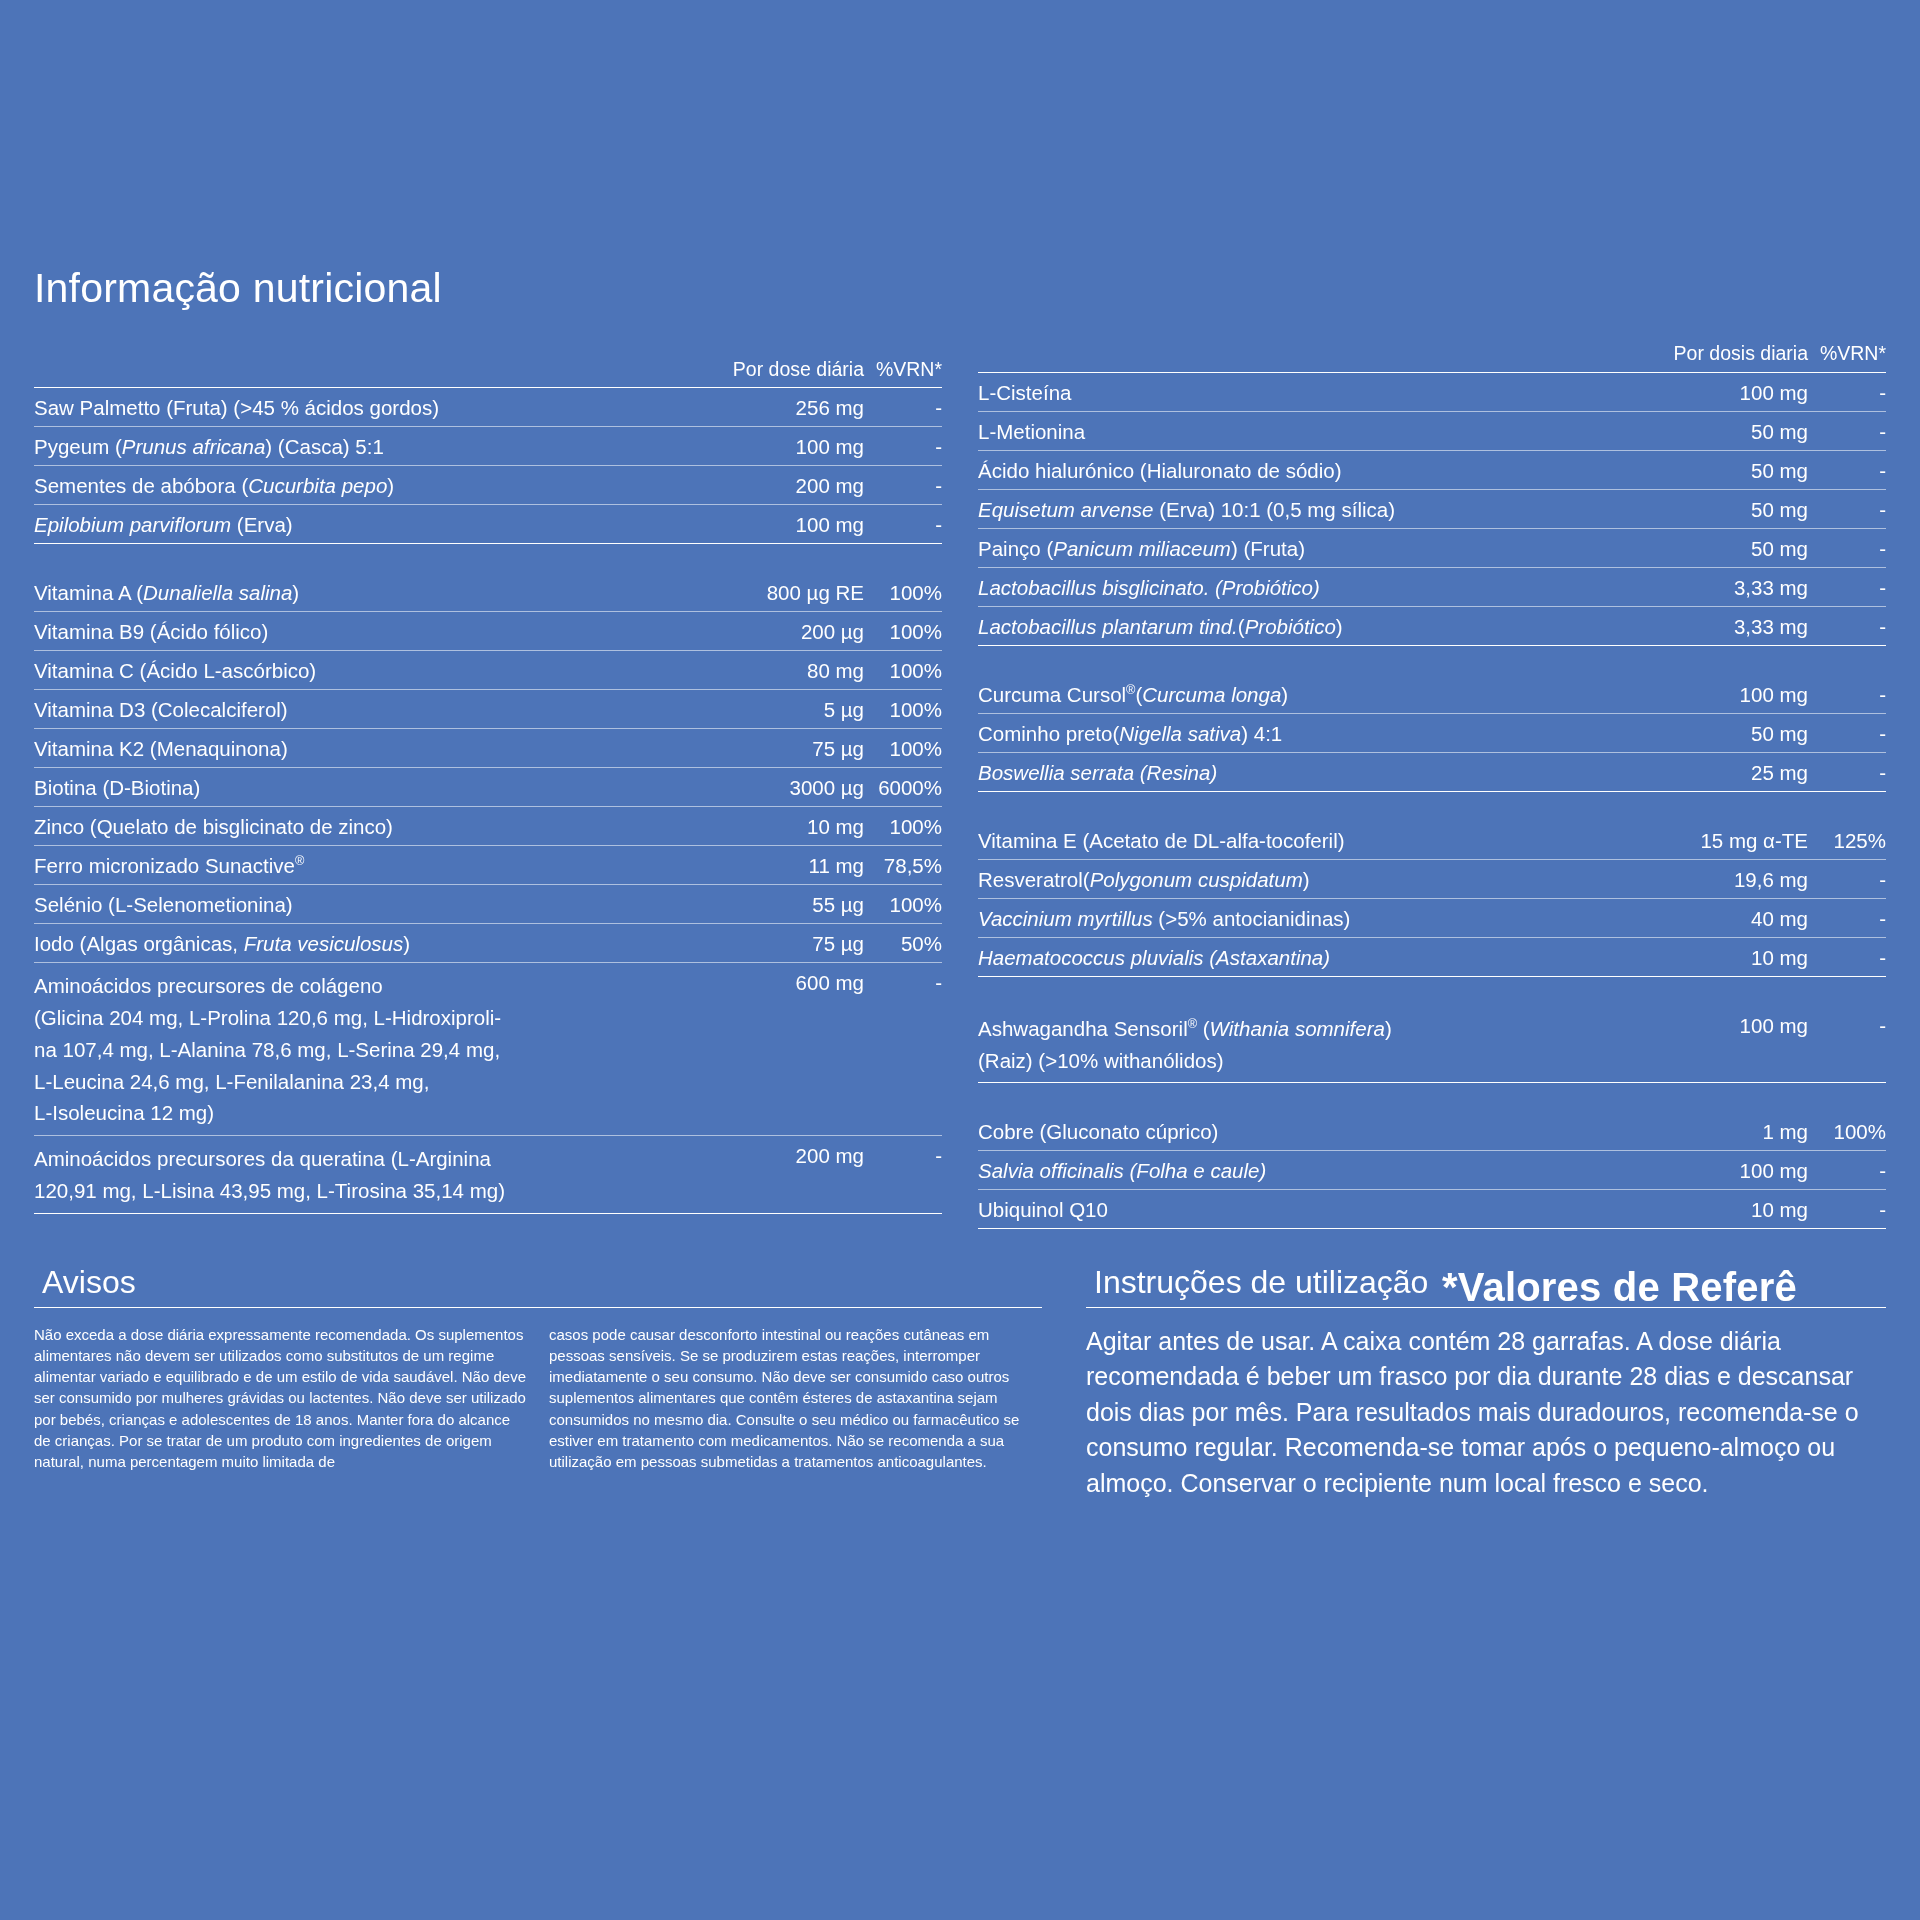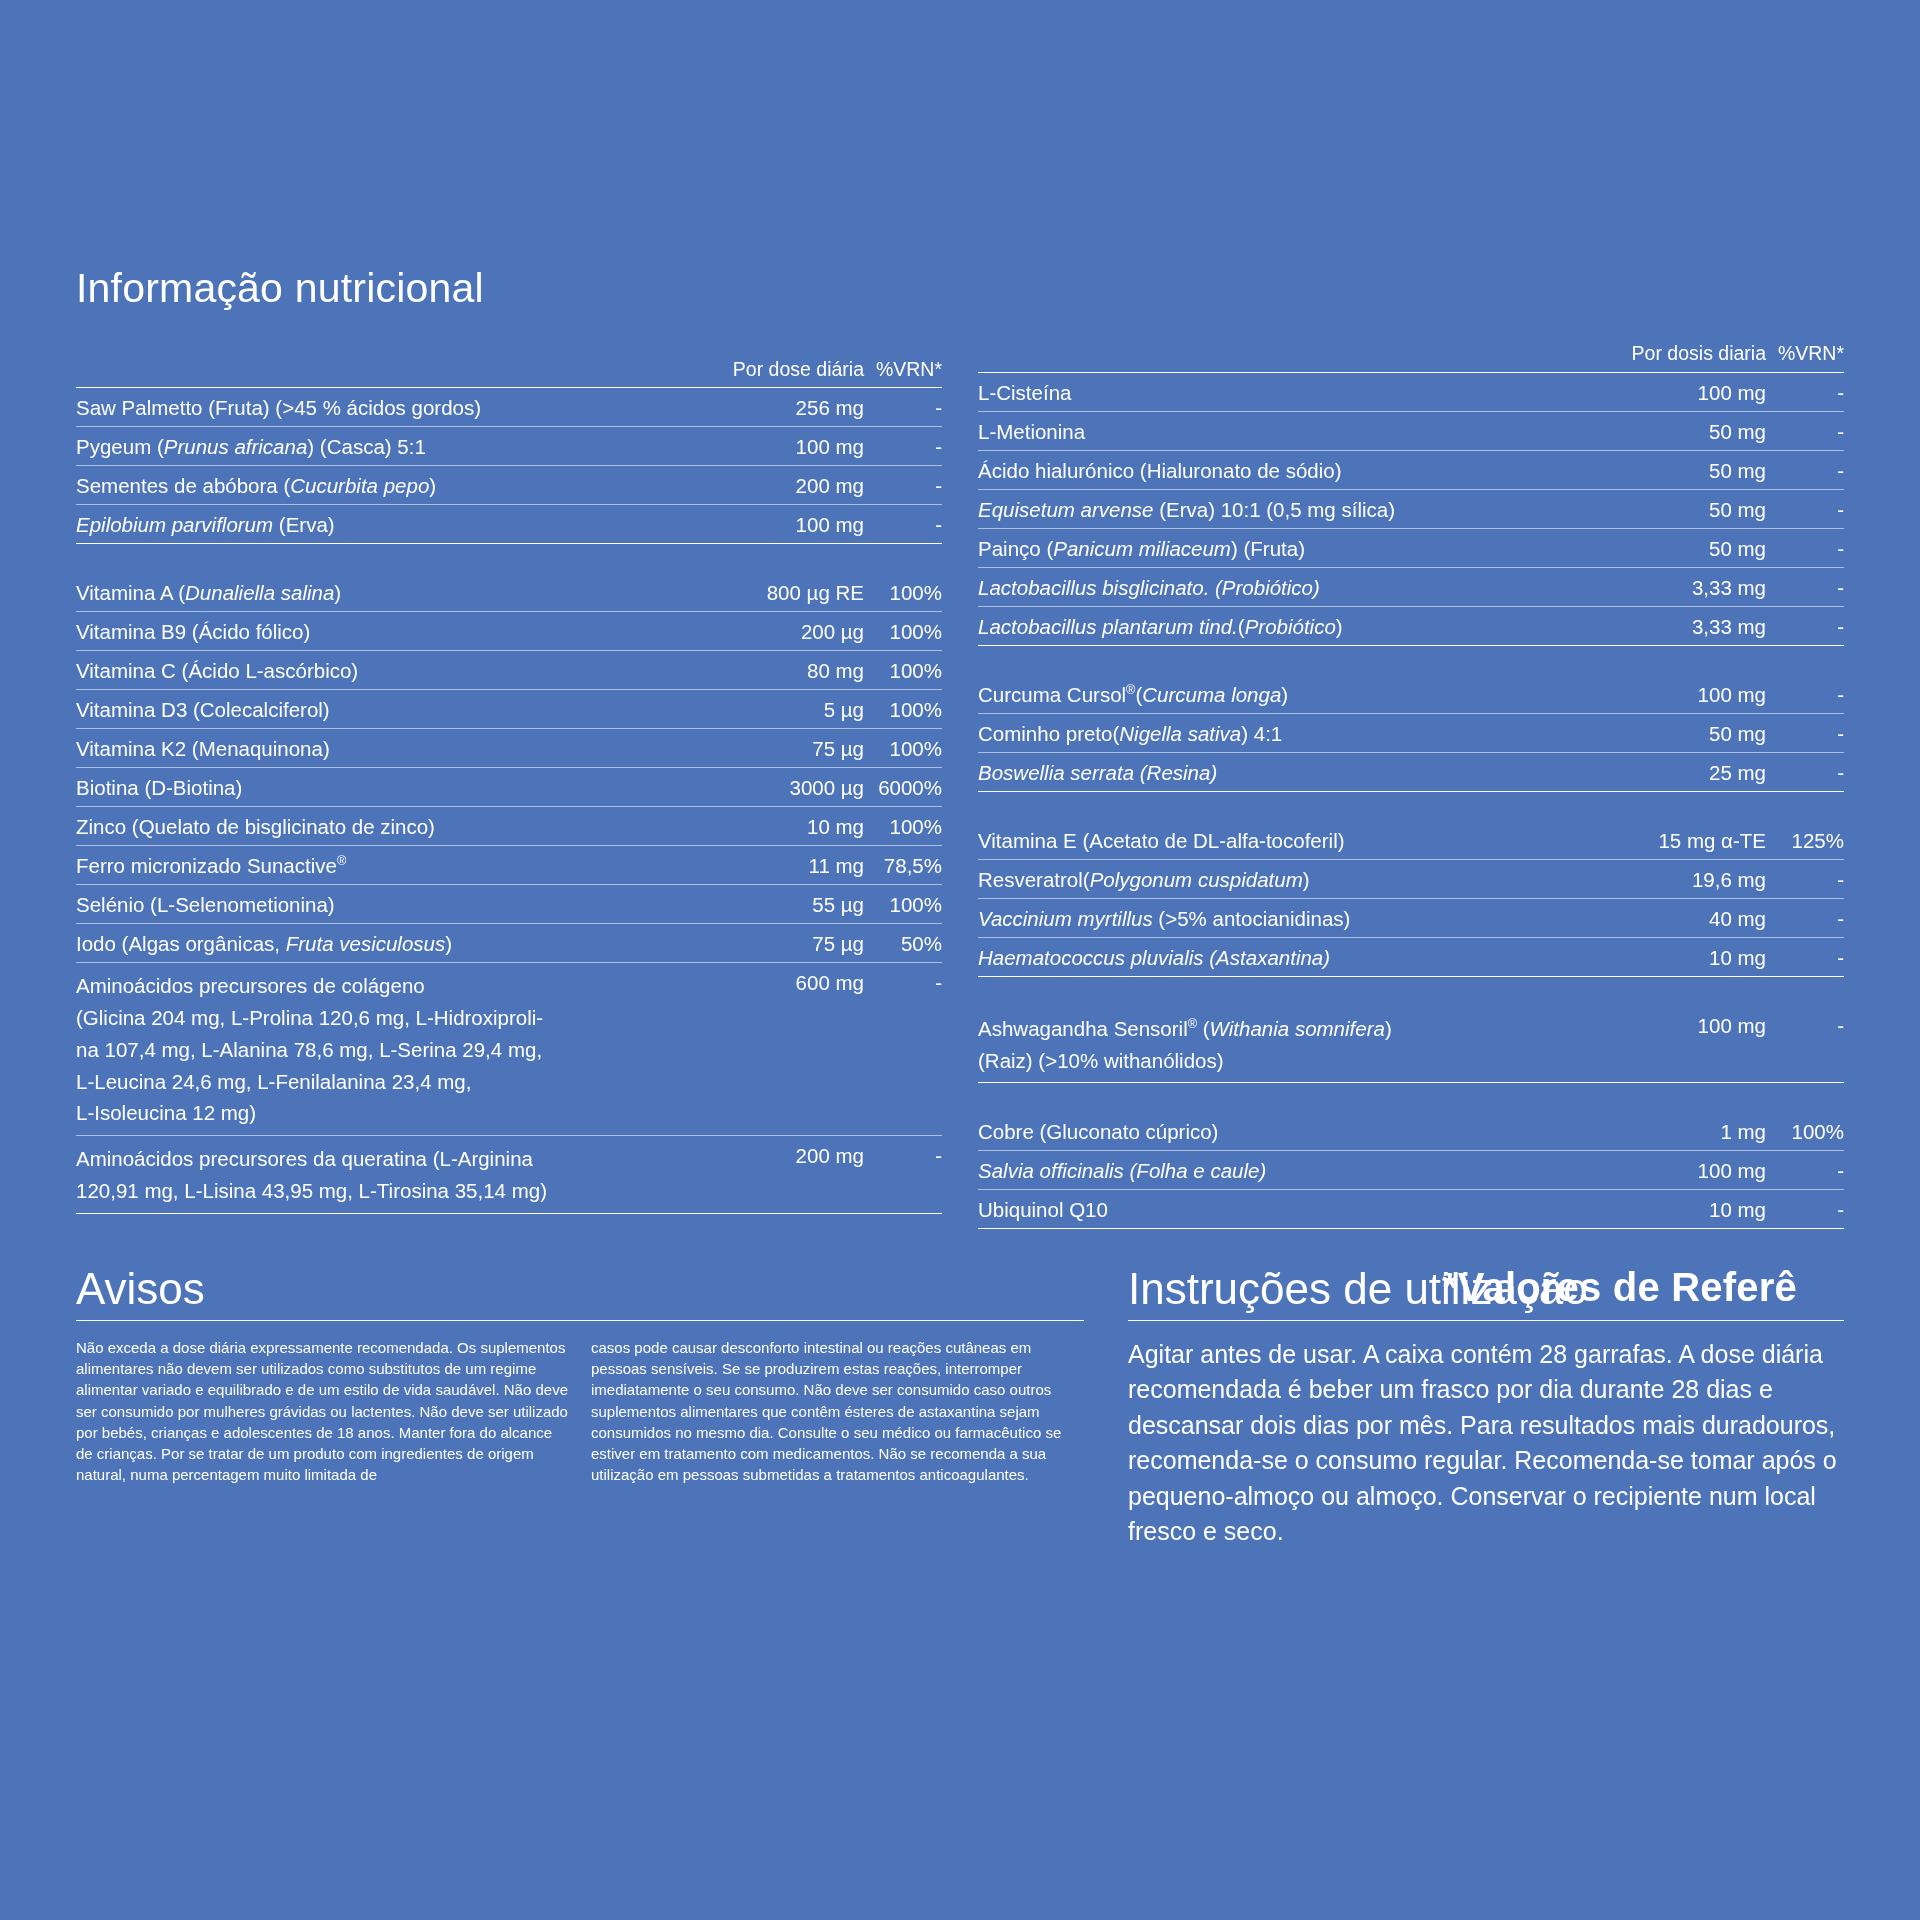--- a/index.html
+++ b/index.html
@@ -12,21 +12,21 @@
     background: #4d74b8;
     font-family: "Liberation Sans", sans-serif;
     color: #ffffff;
     overflow: hidden;
   }
   .page {
     position: relative;
     width: 1920px;
     height: 1440px;
     box-sizing: border-box;
-    padding: 0 76px;
+    padding: 0 34px;
   }
   h1.section-title {
     font-size: 41px;
     font-weight: 400;
     letter-spacing: 0.2px;
     margin: 0;
     padding: 268px 0 0 0;
     line-height: 1;
   }
   .tables {
@@ -83,23 +83,23 @@
     font-weight: bold;
   }
   .bottom {
     display: flex;
     gap: 44px;
     margin-top: 36px;
   }
   .bottom .left { flex: 0 0 1008px; }
   .bottom .right { flex: 1 1 auto; }
   h2.sub {
-    font-size: 44px;
+    font-size: 32px;
     font-weight: 400;
-    margin: 0 0 6px 0;
+    margin: 0 0 6px 8px;
     line-height: 1.1;
   }
   .rule {
     border-bottom: 1.4px solid #ffffff;
     margin-bottom: 16px;
   }
   .cols2 {
     column-count: 2;
     column-gap: 22px;
     font-size: 15px;

